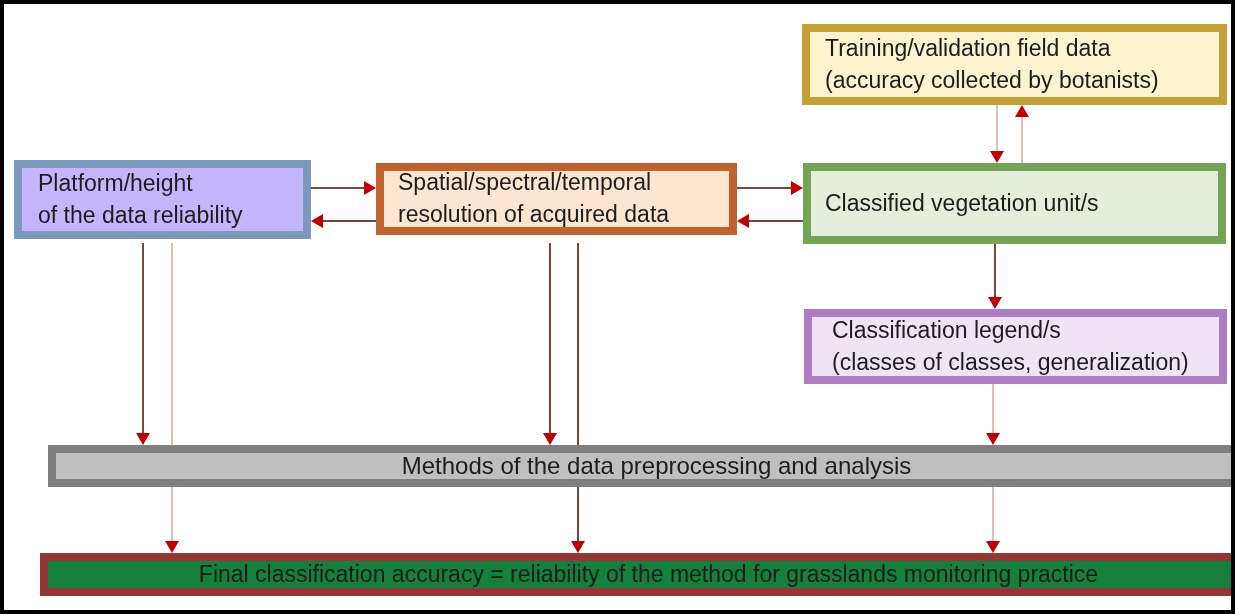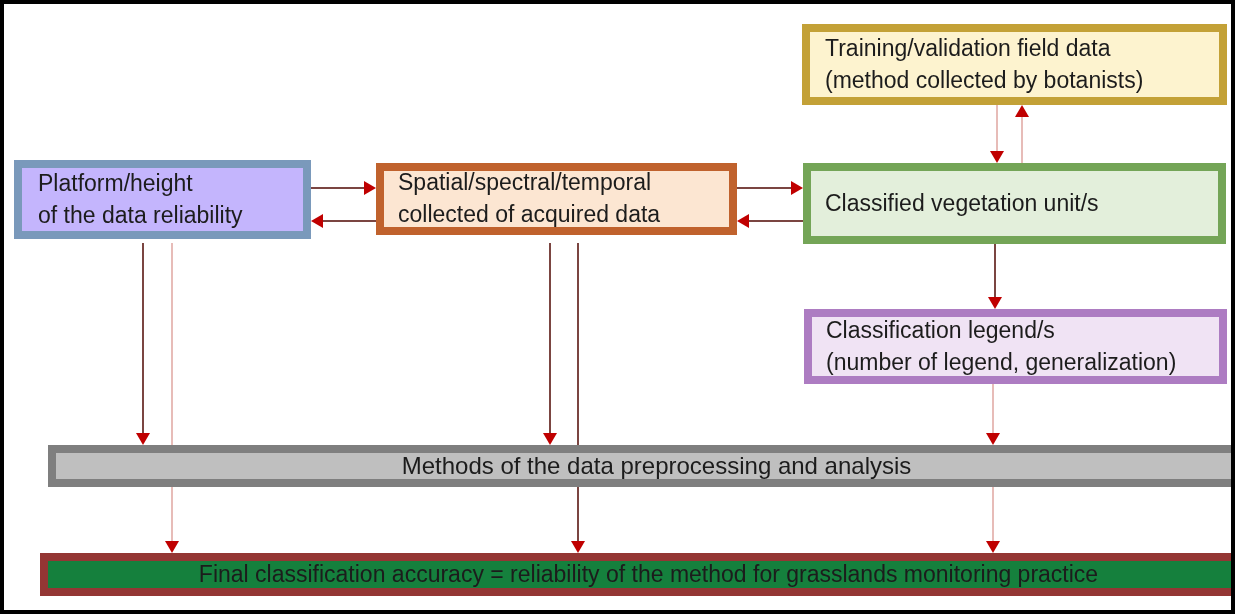--- a/index.html
+++ b/index.html
@@ -22,60 +22,60 @@
     color:#1c1c1c;
     font-size:23px;
     line-height:1.38;
     z-index:2;
   }
   .node .ln{white-space:nowrap;}
   .node-training   {left:798px; top:20px;  width:425px; height:81px; padding-left:15px; background:#fdf3cf; border-color:#c3a137;}
   .node-platform   {left:10px;  top:156px; width:297px; height:79px; padding-left:16px; background:#c4b5fd; border-color:#7a99bb;}
   .node-resolution {left:372px; top:159px; width:361px; height:72px; padding-left:14px; background:#fce6d2; border-color:#c0622d;}
   .node-vegetation {left:799px; top:159px; width:423px; height:81px; padding-left:14px; background:#e3efdb; border-color:#74a557;}
-  .node-legend     {left:800px; top:305px; width:423px; height:75px; padding-left:14px; background:#f0e3f4; border-color:#ad7cc2;}
+  .node-legend     {left:800px; top:305px; width:423px; height:75px; padding-left:20px; background:#f0e3f4; border-color:#ad7cc2;}
   .node-methods    {left:8px;   top:441px; width:1217px; height:42px; background:#bfbfbf; border-color:#7f7f7f; align-items:center; font-size:24px;margin-left:36px;}
   .node-final      {left:24px;   top:549px; width:1217px; height:43px; background:#15803d; border-color:#943634; align-items:center; font-size:23px;margin-left:12px;}
   .vline{position:absolute; width:2px; z-index:1;}
   .hline{position:absolute; height:2px; z-index:1;}
   .dark {background:#7b4541;}
   .light{background:#e7bcb8;}
   .ah{position:absolute; width:0; height:0; z-index:3;}
   .ah-down {border-left:7px solid transparent; border-right:7px solid transparent; border-top:12px solid #c00000;}
   .ah-up   {border-left:7px solid transparent; border-right:7px solid transparent; border-bottom:12px solid #c00000;}
   .ah-right{border-top:7px solid transparent; border-bottom:7px solid transparent; border-left:12px solid #c00000;}
   .ah-left {border-top:7px solid transparent; border-bottom:7px solid transparent; border-right:12px solid #c00000;}
 </style>
 </head>
 <body>
 
 <div class="frame">
 
   <div class="node node-training">
     <span class="ln">Training/validation field data</span>
-    <span class="ln">(method collected by botanists)</span>
+    <span class="ln">(accuracy collected by botanists)</span>
   </div>
 
   <div class="node node-platform">
     <span class="ln">Platform/height</span>
     <span class="ln">of the data reliability</span>
   </div>
 
   <div class="node node-resolution">
     <span class="ln">Spatial/spectral/temporal</span>
-    <span class="ln">collected of acquired data</span>
+    <span class="ln">resolution of acquired data</span>
   </div>
 
   <div class="node node-vegetation">
     <span class="ln">Classified vegetation unit/s</span>
   </div>
 
   <div class="node node-legend">
     <span class="ln">Classification legend/s</span>
-    <span class="ln">(number of legend, generalization)</span>
+    <span class="ln">(classes of classes, generalization)</span>
   </div>
 
   <div class="node node-methods">
     <span class="ln">Methods of the data preprocessing and analysis</span>
   </div>
 
   <div class="node node-final">
     <span class="ln">Final classification accuracy = reliability of the method for grasslands monitoring practice</span>
   </div>
 

